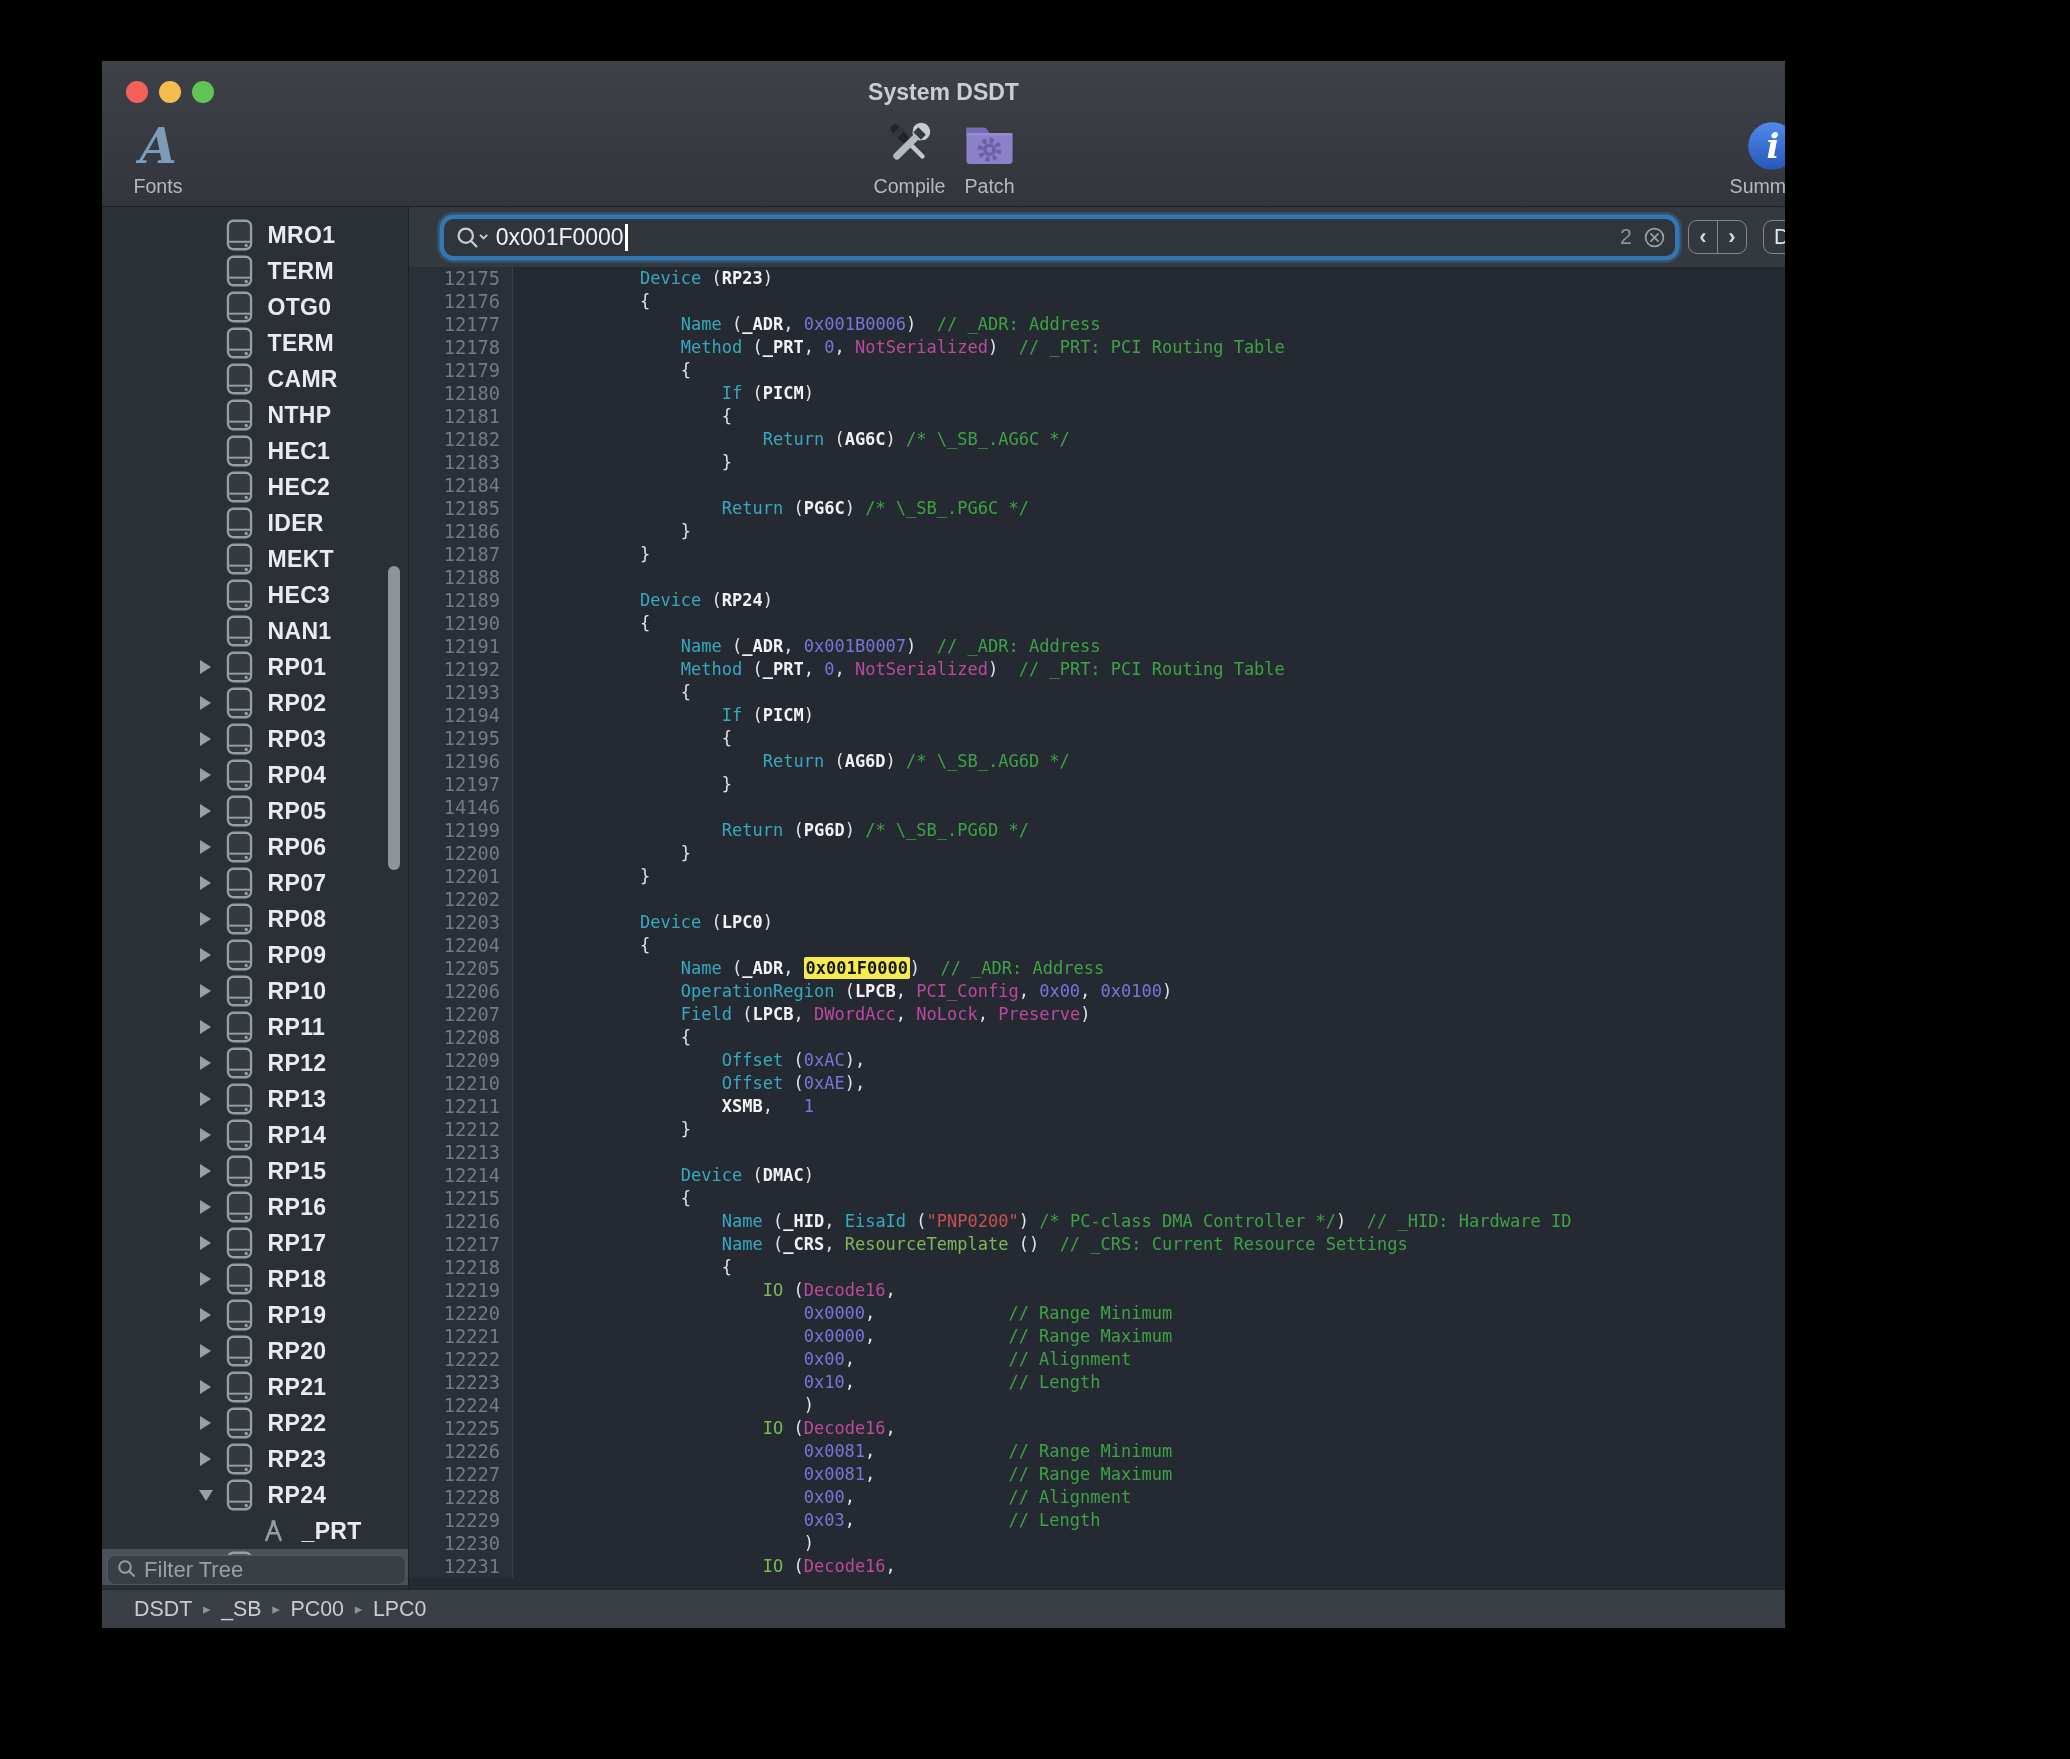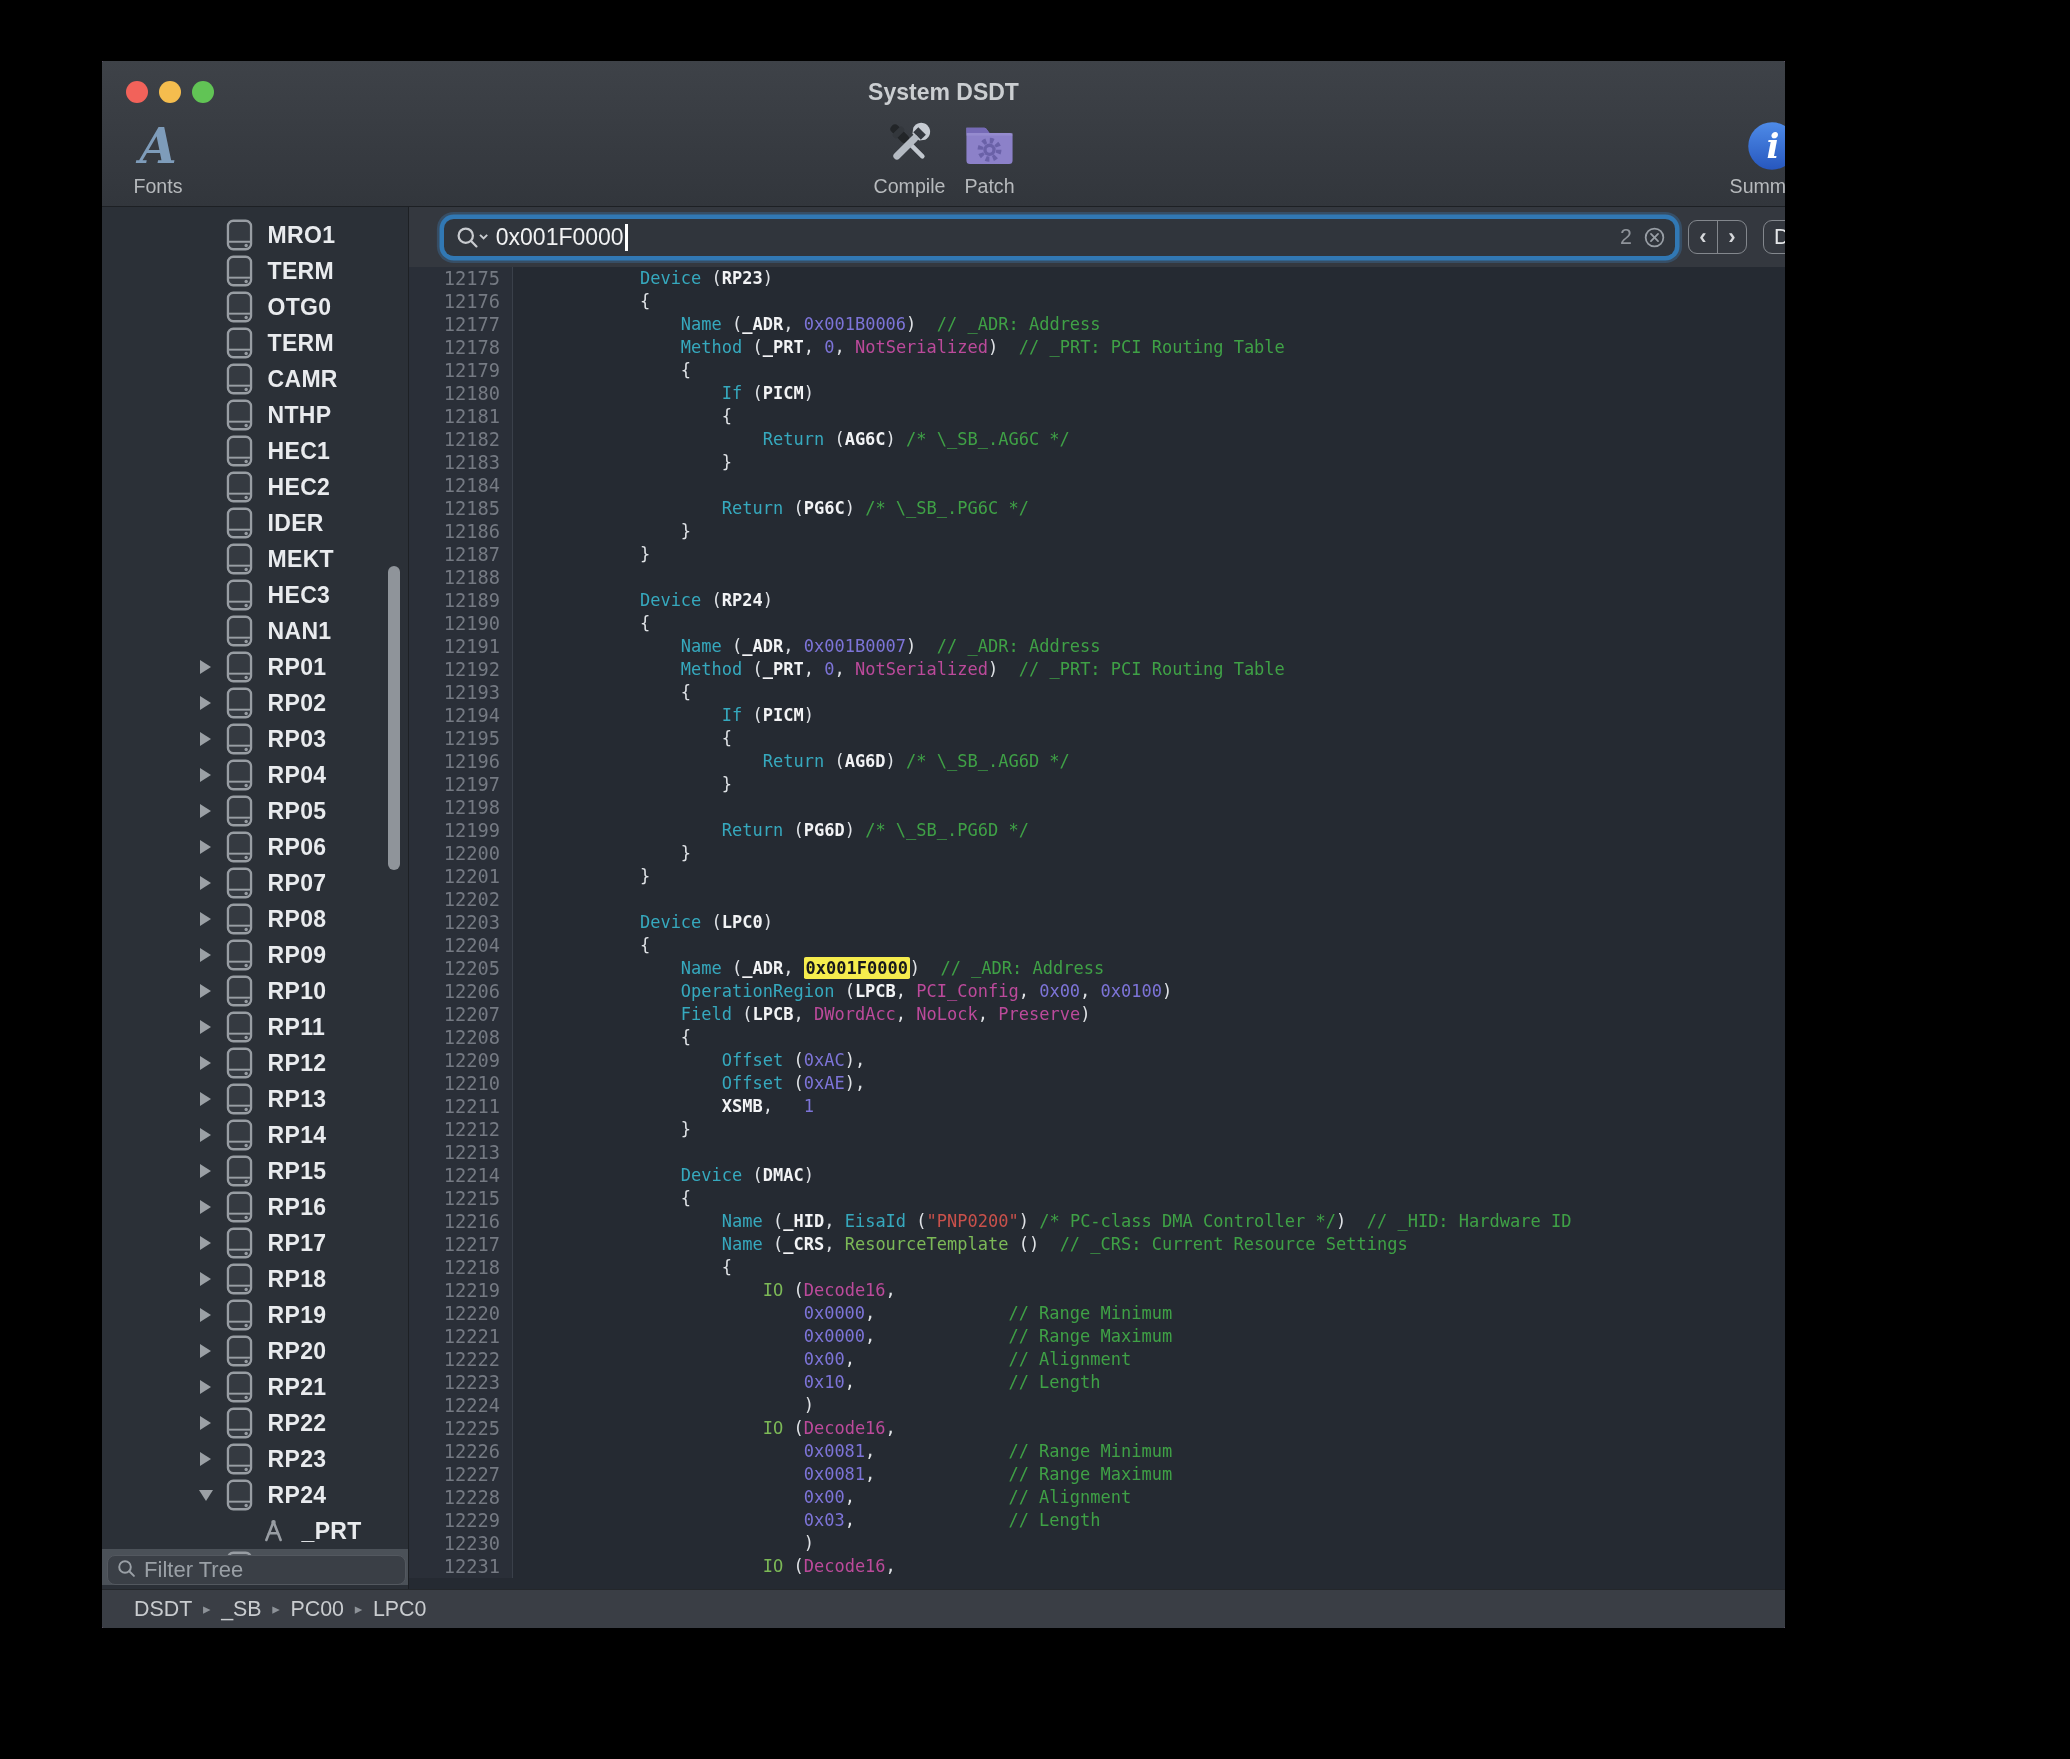--- a/index.html
+++ b/index.html
@@ -764,21 +764,21 @@
       </div>
       <div class="line">
         <span class="num">12196</span>
         <span class="codeln"><span class="t-p">                        </span><span class="t-k">Return</span><span class="t-p"> (</span><span class="t-n">AG6D</span><span class="t-p">) </span><span class="t-c">/* \_SB_.AG6D */</span></span>
       </div>
       <div class="line">
         <span class="num">12197</span>
         <span class="codeln"><span class="t-p">                    }</span></span>
       </div>
       <div class="line">
-        <span class="num">12198</span>
+        <span class="num">14146</span>
         <span class="codeln"></span>
       </div>
       <div class="line">
         <span class="num">12199</span>
         <span class="codeln"><span class="t-p">                    </span><span class="t-k">Return</span><span class="t-p"> (</span><span class="t-n">PG6D</span><span class="t-p">) </span><span class="t-c">/* \_SB_.PG6D */</span></span>
       </div>
       <div class="line">
         <span class="num">12200</span>
         <span class="codeln"><span class="t-p">                }</span></span>
       </div>

